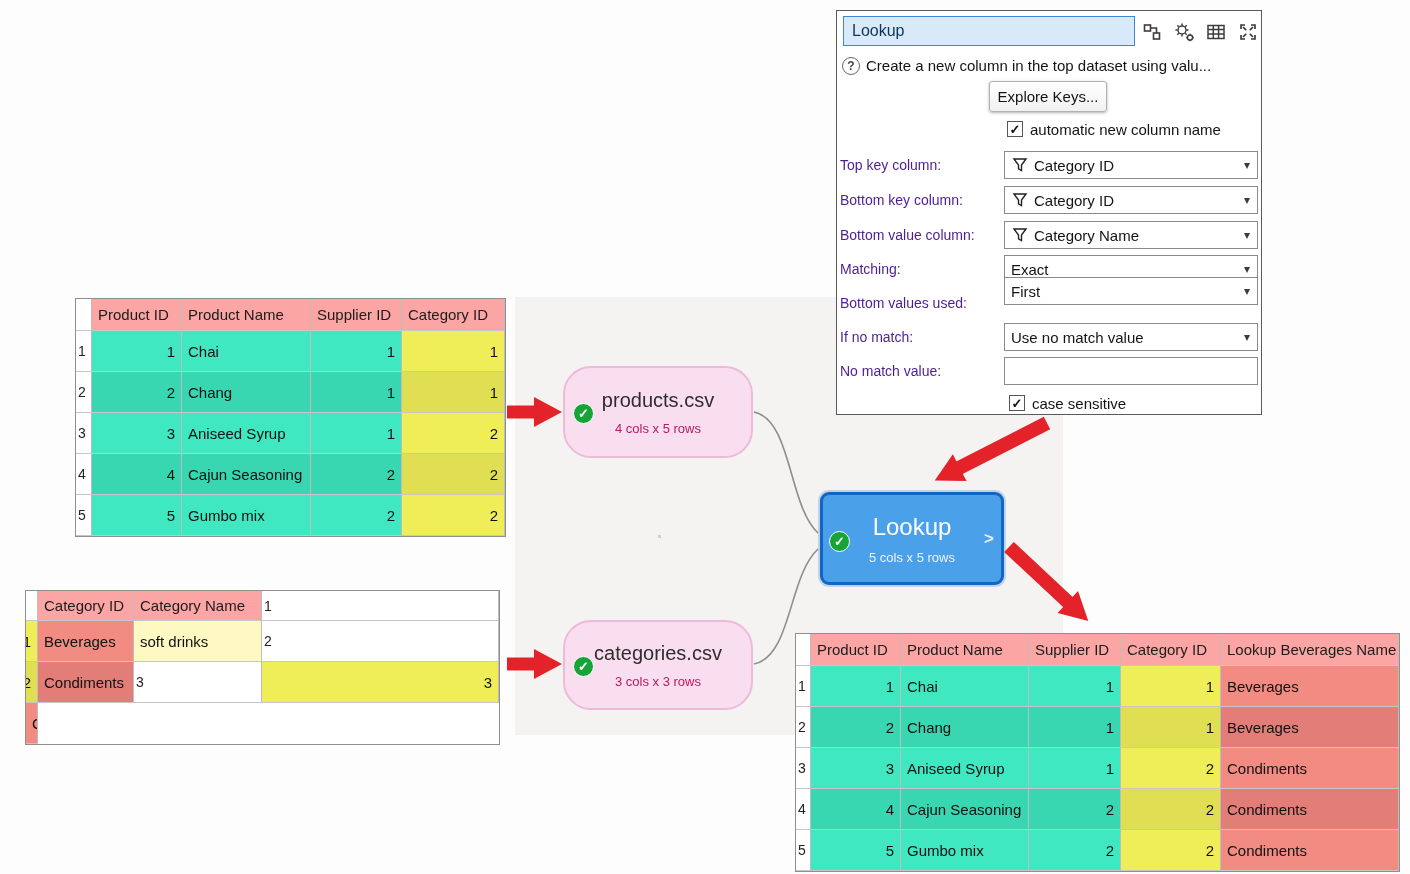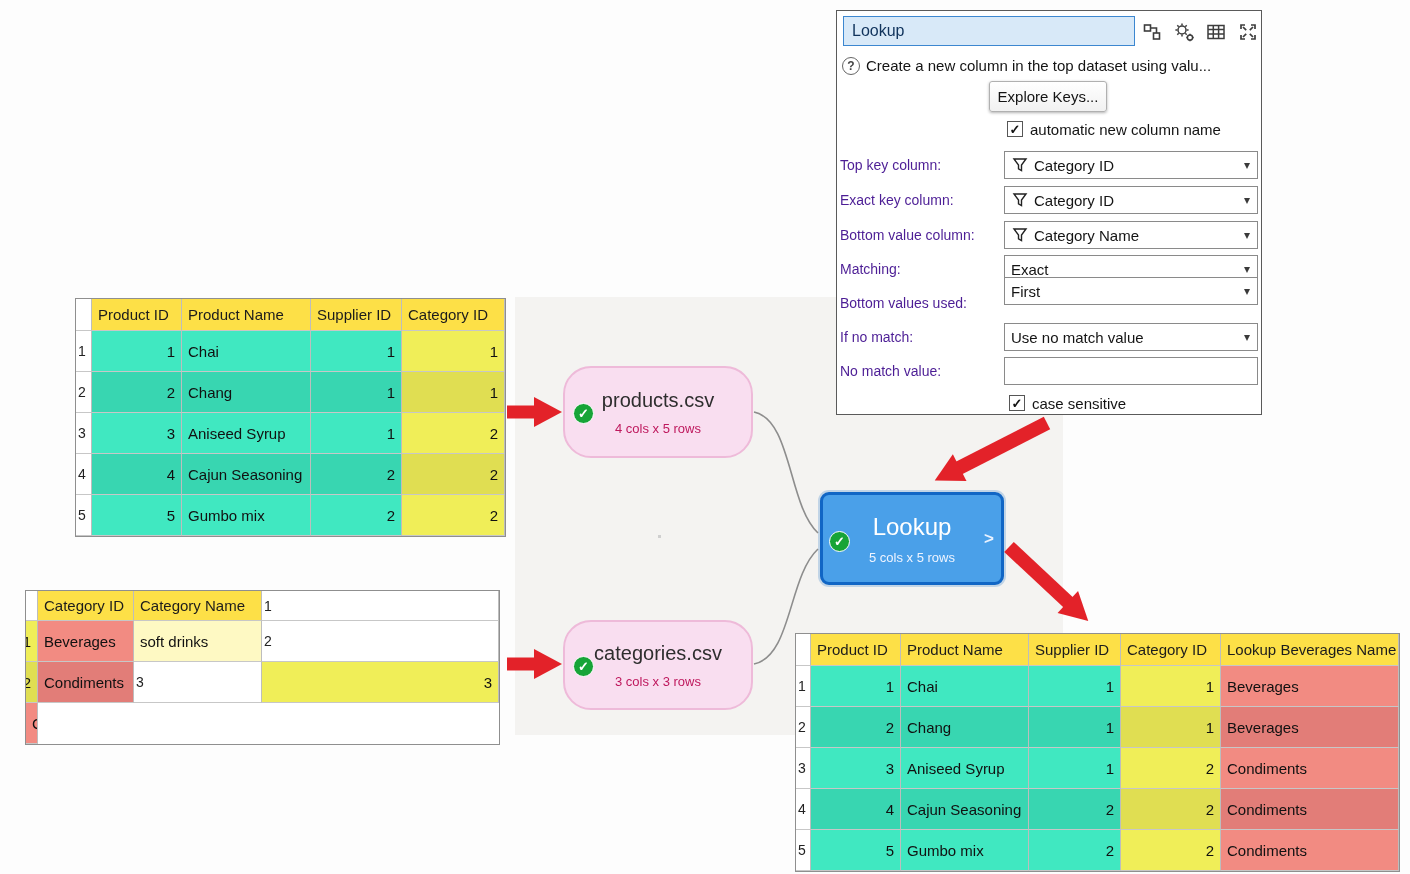--- a/index.html
+++ b/index.html
@@ -5,21 +5,21 @@
   *{margin:0;padding:0;box-sizing:border-box}
   html,body{width:1410px;height:874px}
   body{position:relative;background:#fdfdfd;font-family:"Liberation Sans",sans-serif;color:#111;overflow:hidden}
   .abs{position:absolute}
   .canvas{background:#f4f3f1;z-index:1}
   .dot{width:3px;height:3px;background:#cfcfcf;z-index:2}
 
   
   .tbl{display:grid;background:#fff;border:1px solid #8f8f8f;font-size:15px;z-index:5}
   .tbl>div{border-right:1px solid #bdbdbd;border-bottom:1px solid #c7c7c7;display:flex;align-items:center;overflow:hidden;white-space:nowrap}
-  .th{background:#fde047;padding-left:6px;color:#1c1c1c}
+  .th{background:#fca5a5;padding-left:6px;color:#1c1c1c}
   .rn{background:#fff;padding-left:2px;font-size:14px;color:#222}
   .num{justify-content:flex-end;padding-right:6px}
   .txt{padding-left:6px}
   .teal.o{background:#40e8c1}.teal.e{background:#38d6b1}
   .yel.o{background:#f0ee58}.yel.e{background:#e0de52}
   .cor.o{background:#f28b82}.cor.e{background:#e27d78}
   .wht.o{background:#fef9c3}.wht.e{background:#e9e9e9}
 
   
   .pink-node{width:190px;background:#f9def0;border:2px solid #eebad9;border-radius:28px;display:flex;flex-direction:column;align-items:center;justify-content:center;z-index:10;gap:9px}
@@ -226,21 +226,21 @@
 
   <div class="abs plabel" style="top:140px">Top key column:</div>
   <div class="abs combo" style="top:140px">
     <svg class="ic" width="18" height="18" viewBox="0 0 18 18" fill="none" stroke="#222" stroke-width="1.4">
         <path d="M3,3 H15 L10.5,9 V14.5 L7.5,12.8 V9 Z"></path>
       </svg>
     <span style="padding-left:5px">Category ID</span>
     <span class="caret">▾</span>
   </div>
 
-  <div class="abs plabel" style="top:175px">Exact key column:</div>
+  <div class="abs plabel" style="top:175px">Bottom key column:</div>
   <div class="abs combo" style="top:175px">
     <svg class="ic" width="18" height="18" viewBox="0 0 18 18" fill="none" stroke="#222" stroke-width="1.4">
         <path d="M3,3 H15 L10.5,9 V14.5 L7.5,12.8 V9 Z"></path>
       </svg>
     <span style="padding-left:5px">Category ID</span>
     <span class="caret">▾</span>
   </div>
 
   <div class="abs plabel" style="top:210px">Bottom value column:</div>
   <div class="abs combo" style="top:210px">

